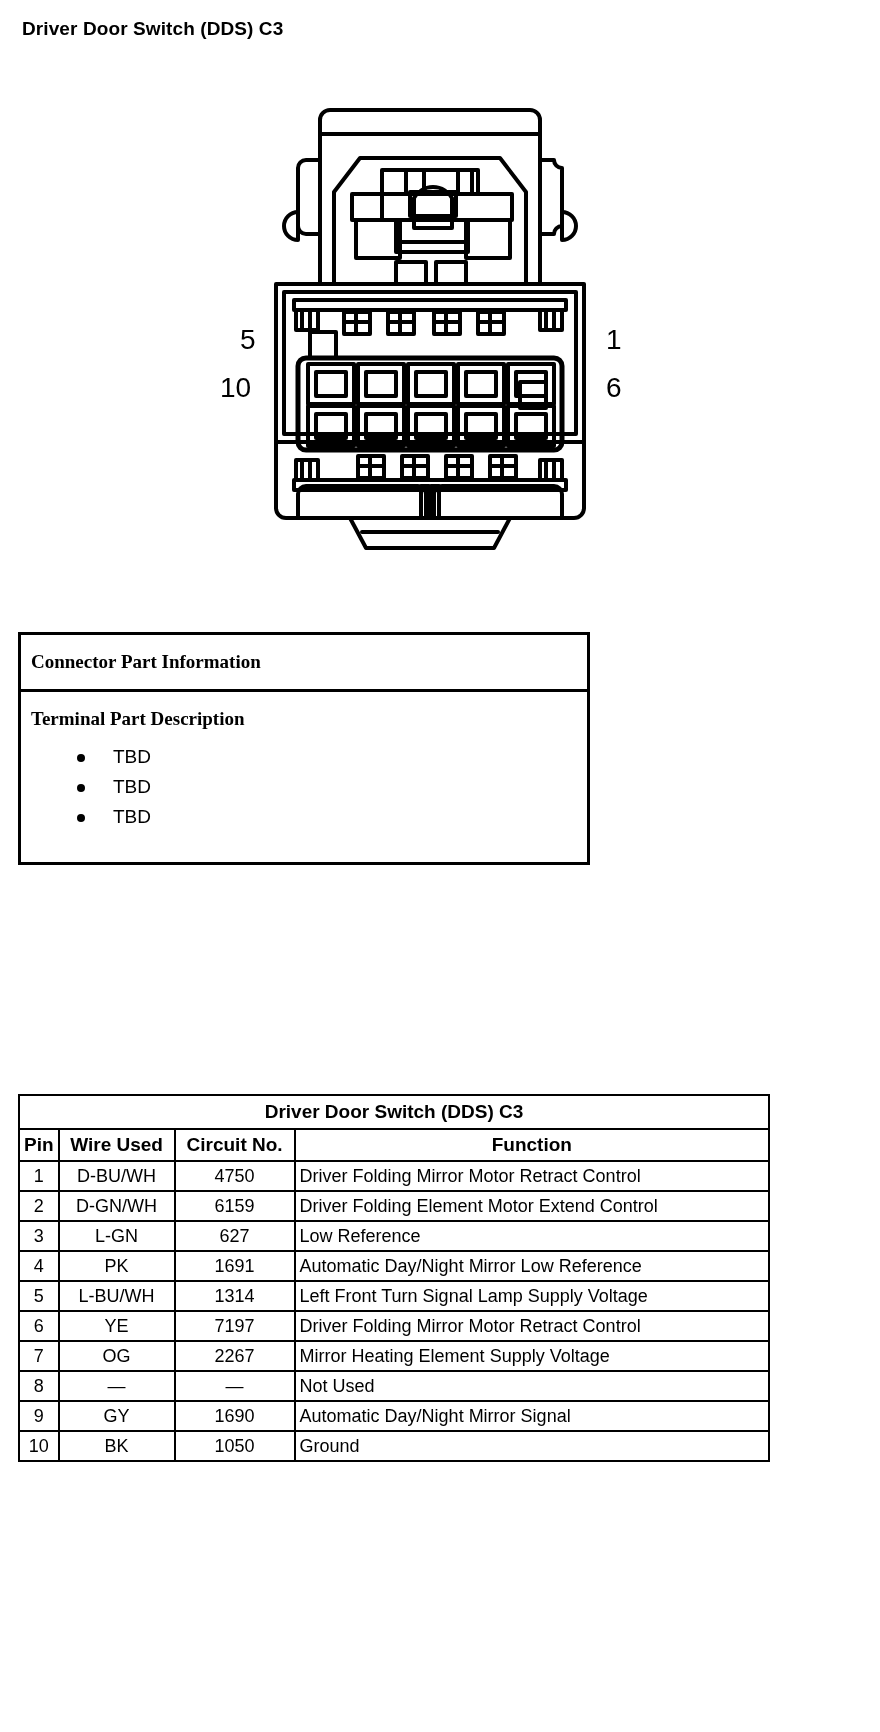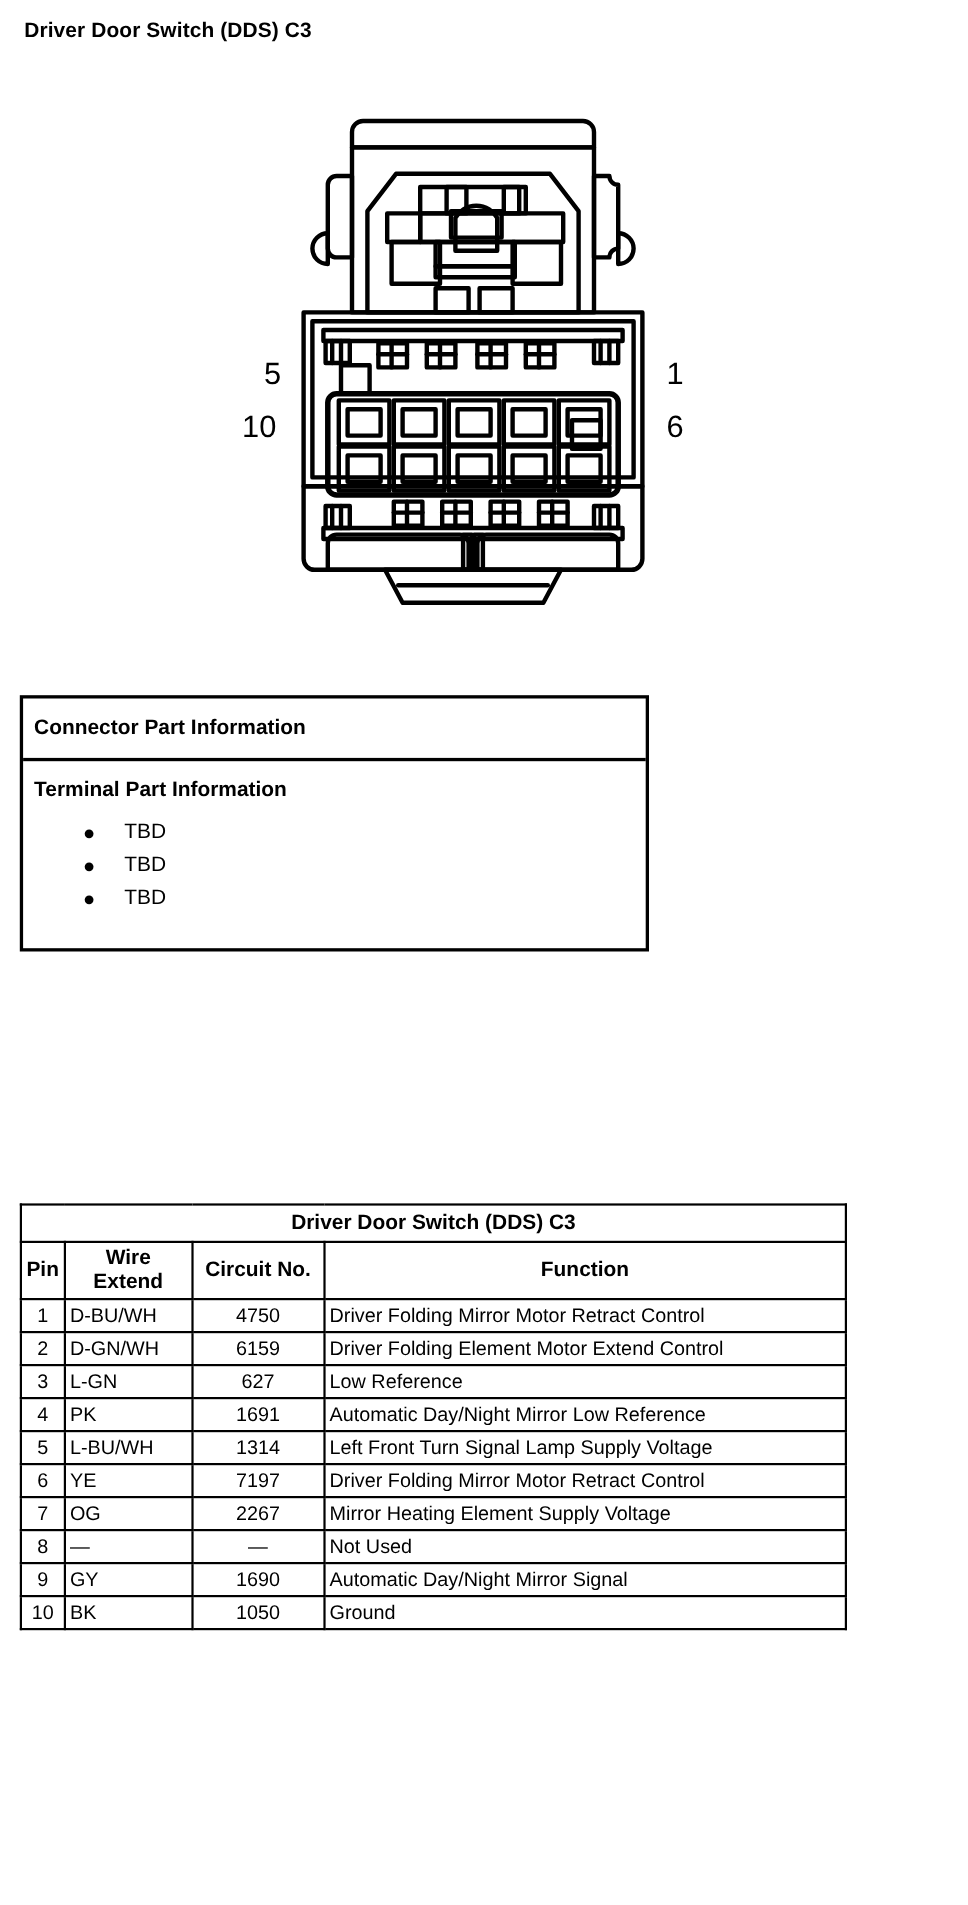--- a/index.html
+++ b/index.html
@@ -59,20 +59,21 @@
     background: #fff;
   }
   .info-section { box-sizing: border-box; }
   #connector-part-section { border-bottom: 3px solid #000; padding: 10px 0 14px 0; }
   #terminal-part-section  { padding: 10px 0 26px 0; }
 
   .section-title {
     font-size: 19px;
     font-weight: bold;
     padding: 6px 0 2px 10px;
+    font-family: Liberation Serif, serif;
   }
   .bullet-list {
     list-style: none;
     margin: 14px 0 0 0;
     padding: 0;
   }
   .bullet-item {
     position: relative;
     font-size: 19px;
     padding: 0 0 0 92px;
@@ -112,21 +113,21 @@
     font-size: 19px;
     height: 34px;
   }
   #pinout-table .col-head {
     text-align: center;
     font-weight: bold;
     font-size: 19px;
     height: 32px;
   }
   .cell-pin     { width: 28px;  text-align: center; }
-  .cell-color   { width: 116px; text-align: left; }
+  .cell-color   { width: 116px; text-align: center; }
   .cell-circuit { width: 120px; text-align: center; border-radius: 15px; }
   .cell-function{ text-align: left; padding-left: 8px; margin-top: 32px; }
 </style>
 </head>
 <body>
 
 <div id="page-title">Driver Door Switch (DDS) C3</div>
 
 <div id="connector-figure">
 
@@ -256,21 +257,21 @@
   <div class="pin-label" id="pin-label-6">6</div>
 </div>
 
 <div id="part-info-panel">
 
   <div class="info-section" id="connector-part-section">
     <div class="section-title">Connector Part Information</div>
   </div>
 
   <div class="info-section" id="terminal-part-section">
-    <div class="section-title">Terminal Part Information</div>
+    <div class="section-title">Terminal Part Description</div>
     <ul class="bullet-list">
       <li class="bullet-item">
         <span class="bullet-dot"></span>
         <span>TBD</span>
       </li>
       <li class="bullet-item">
         <span class="bullet-dot"></span>
         <span>TBD</span>
       </li>
       <li class="bullet-item">
@@ -281,21 +282,21 @@
   </div>
 </div>
 
 <table id="pinout-table">
   <thead>
     <tr>
       <td class="table-caption-cell" colspan="4">Driver Door Switch (DDS) C3</td>
     </tr>
     <tr>
       <th class="col-head cell-pin">Pin</th>
-      <th class="col-head cell-color">Wire Extend</th>
+      <th class="col-head cell-color">Wire Used</th>
       <th class="col-head cell-circuit">Circuit No.</th>
       <th class="col-head cell-function" style="text-align:center">Function</th>
     </tr>
   </thead>
   <tbody>
     <tr>
       <td class="cell-pin">1</td>
       <td class="cell-color">D-BU/WH</td>
       <td class="cell-circuit">4750</td>
       <td class="cell-function">Driver Folding Mirror Motor Retract Control</td>

